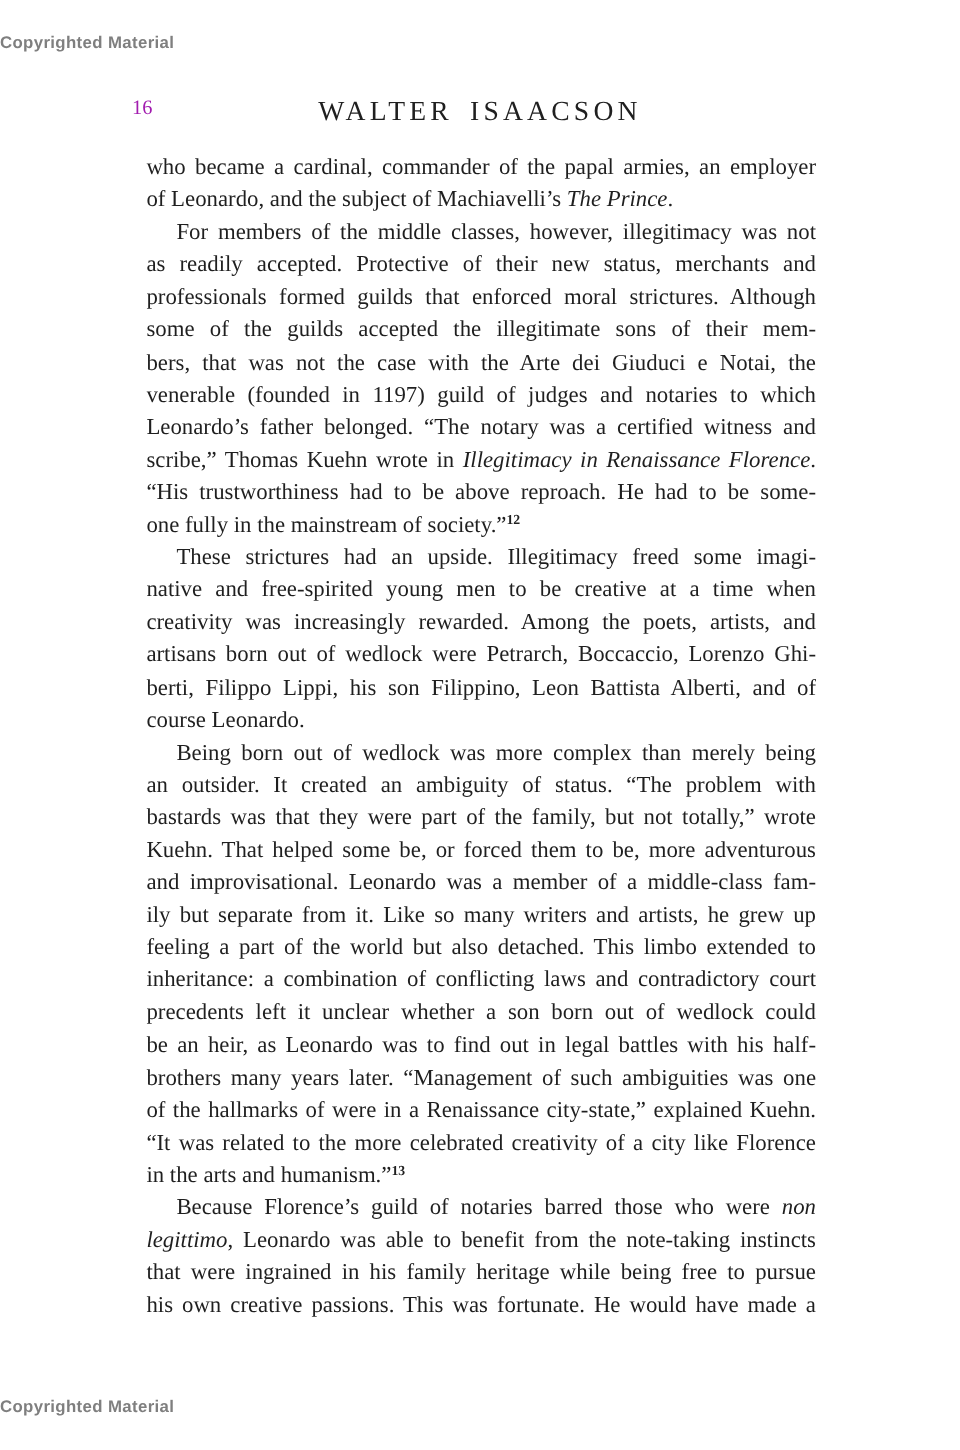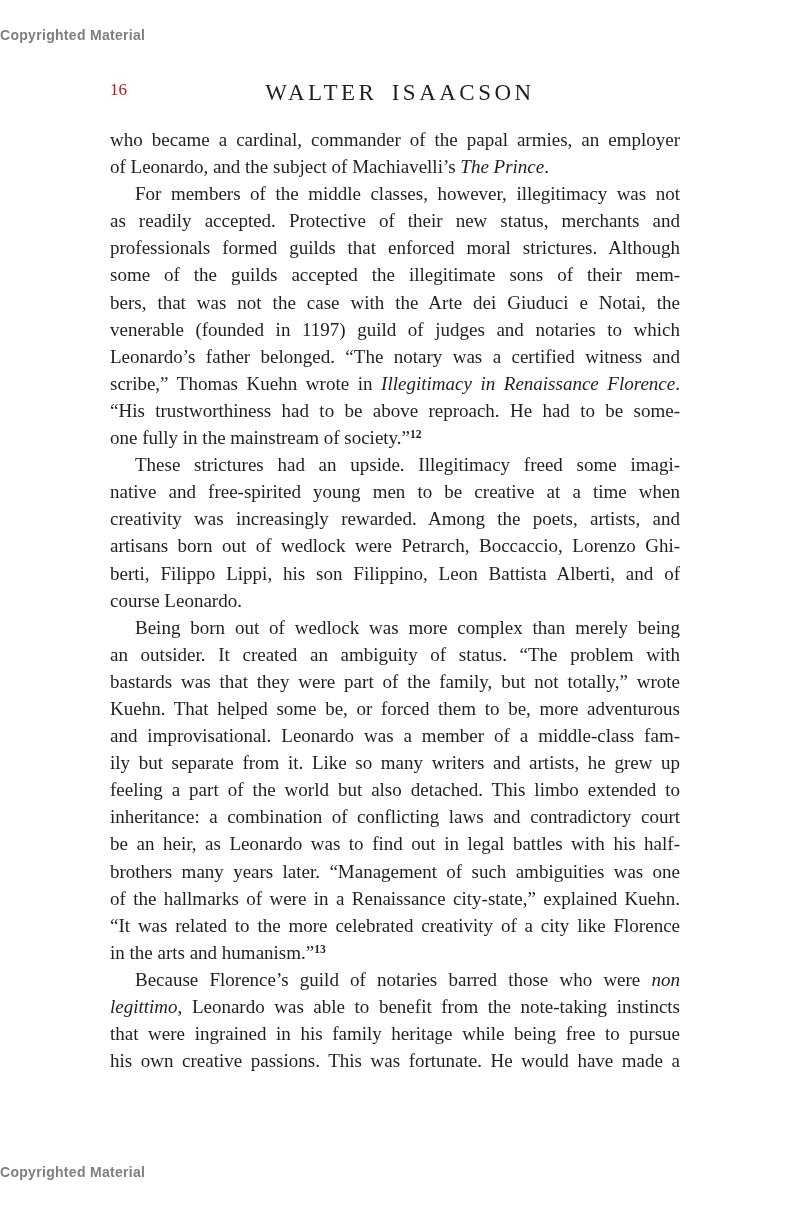--- a/index.html
+++ b/index.html
@@ -33,21 +33,21 @@
     top: 80px;
     left: 0;
     width: 800px;
     height: 20px;
   }
   .page-num {
     position: absolute;
     left: 110px;
     top: 0;
     font-size: 17px;
-    color: #b91c1c;
+    color: #a21caf;
   }
   .author {
     position: absolute;
     left: 0;
     width: 800px;
     text-align: center;
     top: 0;
     font-size: 23px;
     letter-spacing: 3.5px;
     word-spacing: 5px;
@@ -60,20 +60,21 @@
     width: 570px;
   }
   .line {
     height: 27.1px;
     line-height: 27.1px;
     font-size: 19px;
     text-align: justify;
     text-align-last: justify;
     overflow: hidden;
     white-space: normal;
+    margin-left: 12px;
   }
   .line.last { text-align-last: left; }
   .line.indent { text-indent: 25px; }
   .line i { font-style: italic; }
   .line sup {
     font-size: 11.5px;
     font-weight: 700;
     line-height: 0;
     position: relative;
     top: -6px;
@@ -111,20 +112,21 @@
       <div class="line"><span>berti, Filippo Lippi, his son Filippino, Leon Battista Alberti, and of</span></div>
       <div class="line last"><span>course Leonardo.</span></div>
       <div class="line indent"><span>Being born out of wedlock was more complex than merely being</span></div>
       <div class="line"><span>an outsider. It created an ambiguity of status. “The problem with</span></div>
       <div class="line"><span>bastards was that they were part of the family, but not totally,” wrote</span></div>
       <div class="line"><span>Kuehn. That helped some be, or forced them to be, more adventurous</span></div>
       <div class="line"><span>and improvisational. Leonardo was a member of a middle-class fam-</span></div>
       <div class="line"><span>ily but separate from it. Like so many writers and artists, he grew up</span></div>
       <div class="line"><span>feeling a part of the world but also detached. This limbo extended to</span></div>
       <div class="line"><span>inheritance: a combination of conflicting laws and contradictory court</span></div>
+      <div class="line"><span>precedents left it unclear whether a son born out of wedlock could</span></div>
       <div class="line"><span>be an heir, as Leonardo was to find out in legal battles with his half-</span></div>
       <div class="line"><span>brothers many years later. “Management of such ambiguities was one</span></div>
       <div class="line"><span>of the hallmarks of were in a Renaissance city-state,” explained Kuehn.</span></div>
       <div class="line"><span>“It was related to the more celebrated creativity of a city like Florence</span></div>
       <div class="line last"><span>in the arts and humanism.”</span><sup>13</sup></div>
       <div class="line indent"><span>Because Florence’s guild of notaries barred those who were </span><i>non</i></div>
       <div class="line"><i>legittimo</i><span>, Leonardo was able to benefit from the note-taking instincts</span></div>
       <div class="line"><span>that were ingrained in his family heritage while being free to pursue</span></div>
       <div class="line"><span>his own creative passions. This was fortunate. He would have made a</span></div>
     </div>

